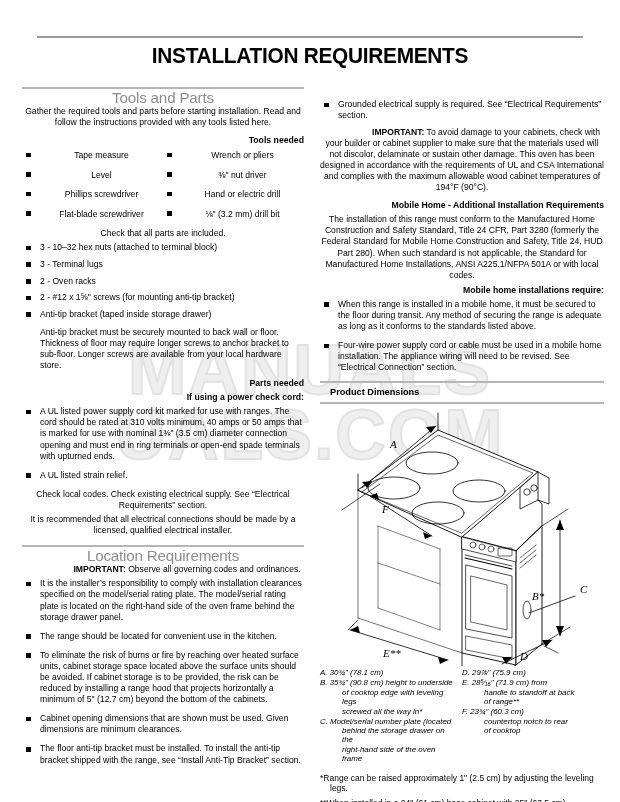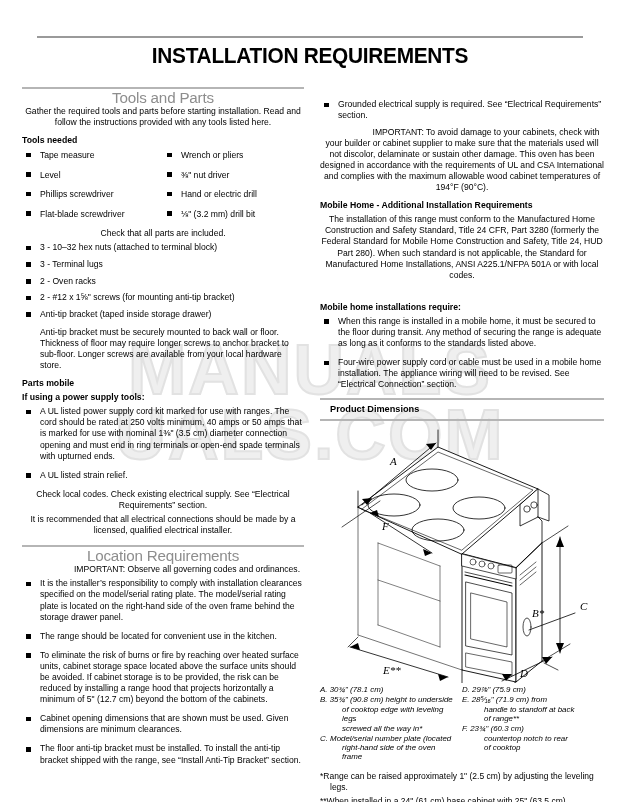--- a/index.html
+++ b/index.html
@@ -86,20 +86,21 @@
     font-weight: normal;
     letter-spacing: -0.2px;
     margin: 0 0 3px 0;
     transform: scaleX(0.98);
   }
   h3.sub {
     font-size: 8.7px;
     font-weight: bold;
     margin: 7px 0 3px 0;
     line-height: 11px;
+    text-align: right;
   }
   h3.sub.tight { margin-top: 5px; }
   p.body {
     margin: 0 0 3px 0;
     text-align: center;
   }
   p.body.gap { }
 
   
   ul.bul {
@@ -123,20 +124,21 @@
   }
   ul.bul.spaced > li { margin-bottom: 8px; }
   ul.bul li .cont {
     margin-top: 7px;
   }
 
   
   .twocol {
     display: flex;
     margin-top: 4px;
+    text-align: center;
   }
   .twocol > ul {
     flex: 1 1 50%;
     list-style: none;
     margin: 0;
     padding: 0;
   }
   .twocol > ul > li {
     position: relative;
     padding-left: 18px;
@@ -146,21 +148,21 @@
   .twocol > ul > li::before {
     content: "";
     position: absolute;
     left: 4px;
     top: 2.5px;
     width: 4.6px;
     height: 4.6px;
     background: #000;
   }
 
-  b.lead { font-weight: normal; padding-left: 48px; }
+  b.lead { font-weight: bold; padding-left: 48px; }
 
   
   .pd-rule-top {
     height: 2px;
     background: #b5b5b5;
     margin-top: 8px;
   }
   .pd-title {
     font-size: 9.2px;
     font-weight: bold;
@@ -251,25 +253,25 @@
       <li><span>3 - 10–32 hex nuts (attached to terminal block)</span></li>
       <li><span>3 - Terminal lugs</span></li>
       <li><span>2 - Oven racks</span></li>
       <li><span>2 - #12 x 1⅝" screws (for mounting anti-tip bracket)</span></li>
       <li>
         <span>Anti-tip bracket (taped inside storage drawer)</span>
         <div class="cont">Anti-tip bracket must be securely mounted to back wall or floor. Thickness of floor may require longer screws to anchor bracket to sub-floor. Longer screws are available from your local hardware store.</div>
       </li>
     </ul>
 
-    <h3 class="sub">Parts mobile</h3>
-    <h3 class="sub" style="margin-top:2px">If using a power supply tools:</h3>
+    <h3 class="sub">Parts needed</h3>
+    <h3 class="sub" style="margin-top:2px">If using a power check cord:</h3>
 
     <ul class="bul spaced">
-      <li><span>A UL listed power supply cord kit marked for use with ranges. The cord should be rated at 250 volts minimum, 40 amps or 50 amps that is marked for use with nominal 1⅜" (3.5 cm) diameter connection opening and must end in ring terminals or open-end spade terminals with upturned ends.</span></li>
+      <li><span>A UL listed power supply cord kit marked for use with ranges. The cord should be rated at 310 volts minimum, 40 amps or 50 amps that is marked for use with nominal 1⅜" (3.5 cm) diameter connection opening and must end in ring terminals or open-end spade terminals with upturned ends.</span></li>
       <li><span>A UL listed strain relief.</span></li>
     </ul>
 
     <p class="body">Check local codes. Check existing electrical supply. See “Electrical Requirements” section.</p>
     <p class="body gap">It is recommended that all electrical connections should be made by a licensed, qualified electrical installer.</p>
 
     <div class="sec-rule" style="margin-top:9px"></div>
     <div class="sec-title">Location Requirements</div>
 
     <p class="body"><b class="lead">IMPORTANT:</b><span> Observe all governing codes and ordinances.</span></p>
@@ -287,21 +289,21 @@
 
     <ul class="bul" style="margin-top:12px">
       <li><span>Grounded electrical supply is required. See “Electrical Requirements” section.</span></li>
     </ul>
 
     <p class="body"><b class="lead">IMPORTANT:</b><span> To avoid damage to your cabinets, check with your builder or cabinet supplier to make sure that the materials used will not discolor, delaminate or sustain other damage. This oven has been designed in accordance with the requirements of UL and CSA International and complies with the maximum allowable wood cabinet temperatures of 194°F (90°C).</span></p>
 
     <h3 class="sub">Mobile Home - Additional Installation Requirements</h3>
     <p class="body">The installation of this range must conform to the Manufactured Home Construction and Safety Standard, Title 24 CFR, Part 3280 (formerly the Federal Standard for Mobile Home Construction and Safety, Title 24, HUD Part 280). When such standard is not applicable, the Standard for Manufactured Home Installations, ANSI A225.1/NFPA 501A or with local codes.</p>
 
-    <h3 class="sub" style="margin-top:21px">Mobile home installations require:</h3>
+    <h3 class="sub" style="margin-top:4px">Mobile home installations require:</h3>
 
     <ul class="bul spaced">
       <li><span>When this range is installed in a mobile home, it must be secured to the floor during transit. Any method of securing the range is adequate as long as it conforms to the standards listed above.</span></li>
       <li><span>Four-wire power supply cord or cable must be used in a mobile home installation. The appliance wiring will need to be revised. See “Electrical Connection” section.</span></li>
     </ul>
 
     <div class="pd-rule-top"></div>
     <div class="pd-title">Product Dimensions</div>
     <div class="pd-rule-bot"></div>
 
@@ -408,20 +410,21 @@
         </div>
         <div class="item">
           <span>B.</span>
           <span>35¾" (90.8 cm) height to underside</span>
           <span class="ind">of cooktop edge with leveling legs</span>
           <span class="ind">screwed all the way in*</span>
         </div>
         <div class="item">
           <span>C.</span>
           <span>Model/serial number plate (located</span>
+          <span class="ind">behind the storage drawer on the</span>
           <span class="ind">right-hand side of the oven frame</span>
         </div>
       </div>
       <div class="lcol">
         <div class="item">
           <span>D.</span>
           <span>29⅞" (75.9 cm)</span>
         </div>
         <div class="item">
           <span>E.</span>

